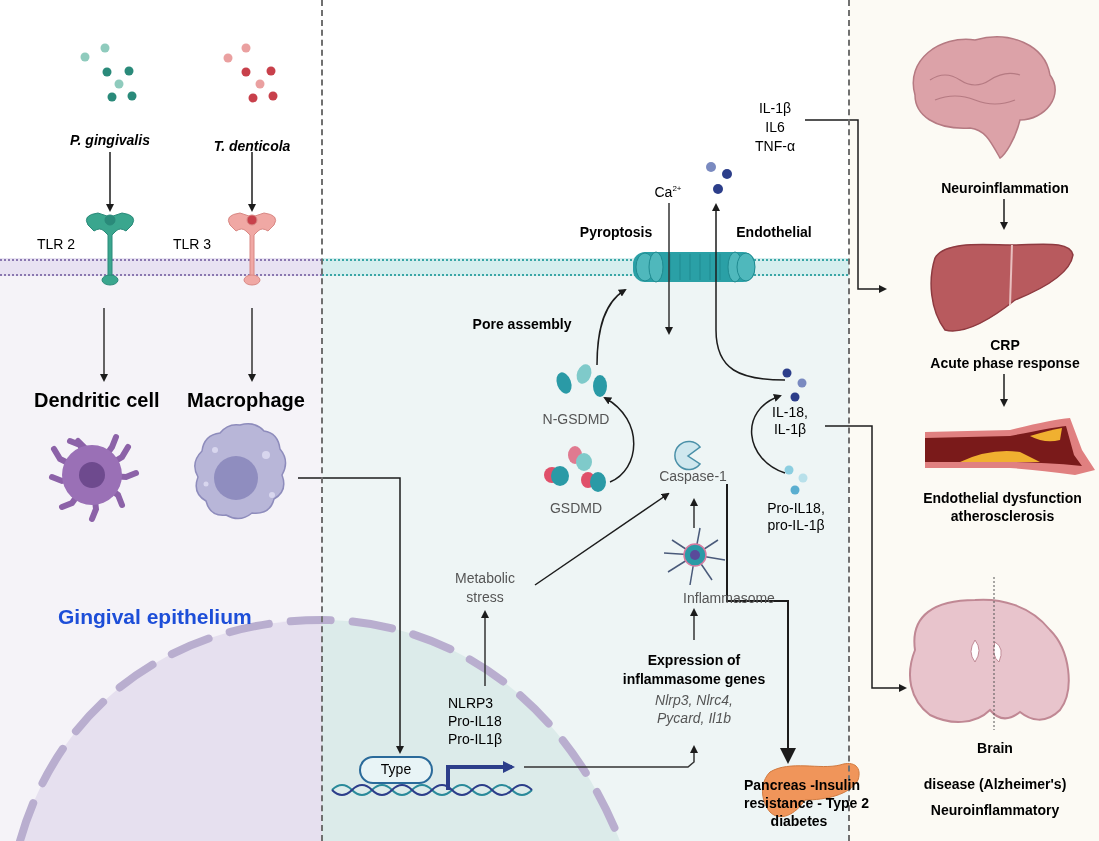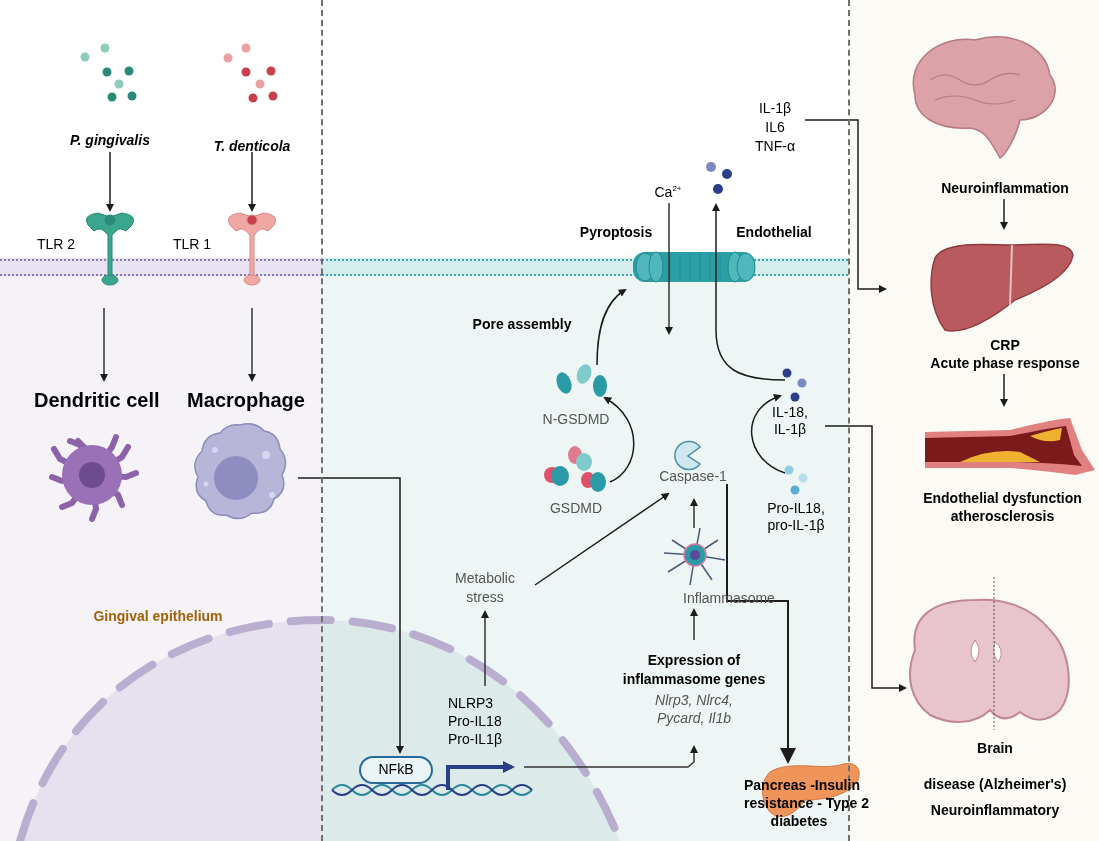--- a/index.html
+++ b/index.html
@@ -248,24 +248,24 @@
     <path d="M770,772 C790,760 820,770 840,765 C855,760 862,768 858,780 C850,795 825,800 805,800 C795,815 780,822 770,812 C760,800 760,782 770,772 Z" fill="#f0955a" stroke="#d07a40" stroke-width="1"></path>
   </g>
 </svg>
 
 <div class="vdash" style="left:321px;"></div>
 <div class="vdash" style="left:848px;"></div>
 
 <div class="lbl b i" style="left:70px;top:132px;width:80px;">P. gingivalis</div>
 <div class="lbl b i" style="left:210px;top:132px;width:84px;margin-top:6px;">T. denticola</div>
 <div class="lbl" style="left:36px;top:236px;width:40px;text-align:center;">TLR 2</div>
-<div class="lbl" style="left:172px;top:236px;width:40px;">TLR 1</div>
+<div class="lbl" style="left:172px;top:236px;width:40px;">TLR 3</div>
 <div class="lbl b big" style="left:34px;top:390px;width:120px;">Dendritic cell</div>
 <div class="lbl b big" style="left:186px;top:390px;width:120px;">Macrophage</div>
-<div class="lbl b" style="left:68px;top:608px;width:180px;color:#a16207;font-size:14px;">Gingival epithelium</div>
+<div class="lbl b" style="left:58px;top:608px;width:180px;color:#1d4ed8;font-size:21px;">Gingival epithelium</div>
 
 <div class="lbl b" style="left:576px;top:224px;width:80px;">Pyroptosis</div>
 <div class="lbl b" style="left:724px;top:224px;width:100px;">Endothelial</div>
 <div class="lbl" style="left:648px;top:180px;width:40px;"><span>Ca</span><sup style="font-size:8px;">2+</sup></div>
 <div class="lbl b" style="left:462px;top:316px;width:120px;">Pore assembly</div>
 <div class="lbl grey" style="left:536px;top:411px;width:80px;">N-GSDMD</div>
 <div class="lbl grey" style="left:544px;top:500px;width:64px;">GSDMD</div>
 <div class="lbl grey" style="left:648px;top:468px;width:90px;">Caspase-1</div>
 <div class="lbl" style="left:760px;top:404px;width:60px;">IL-18,</div>
 <div class="lbl" style="left:760px;top:421px;width:60px;">IL-1β</div>
@@ -277,21 +277,21 @@
 <div class="lbl grey" style="left:440px;top:570px;width:90px;">Metabolic</div>
 <div class="lbl grey" style="left:440px;top:589px;width:90px;">stress</div>
 <div class="lbl grey" style="left:669px;top:590px;width:120px;">Inflammasome</div>
 <div class="lbl b" style="left:614px;top:652px;width:160px;">Expression of</div>
 <div class="lbl b" style="left:604px;top:671px;width:180px;">inflammasome genes</div>
 <div class="lbl i grey" style="left:634px;top:692px;width:120px;">Nlrp3, Nlrc4,</div>
 <div class="lbl i grey" style="left:634px;top:710px;width:120px;">Pycard, Il1b</div>
 <div class="lbl" style="left:448px;top:695px;width:60px;text-align:left;">NLRP3</div>
 <div class="lbl" style="left:448px;top:713px;width:70px;text-align:left;">Pro-IL18</div>
 <div class="lbl" style="left:448px;top:731px;width:70px;text-align:left;">Pro-IL1β</div>
-<div class="lbl" style="left:364px;top:761px;width:64px;">NFkB</div>
+<div class="lbl" style="left:364px;top:761px;width:64px;">Type</div>
 <div class="lbl b" style="left:744px;top:777px;width:110px;">Pancreas -Insulin</div>
 <div class="lbl b" style="left:744px;top:795px;width:110px;">resistance - Type 2</div>
 <div class="lbl b" style="left:744px;top:813px;width:110px;">diabetes</div>
 
 <div class="lbl b" style="left:920px;top:180px;width:170px;">Neuroinflammation</div>
 <div class="lbl b" style="left:920px;top:337px;width:170px;">CRP</div>
 <div class="lbl b" style="left:910px;top:355px;width:190px;">Acute phase response</div>
 <div class="lbl b" style="left:905px;top:490px;width:195px;">Endothelial dysfunction</div>
 <div class="lbl b" style="left:905px;top:508px;width:195px;">atherosclerosis</div>
 <div class="lbl b" style="left:905px;top:740px;width:180px;">Brain</div>

